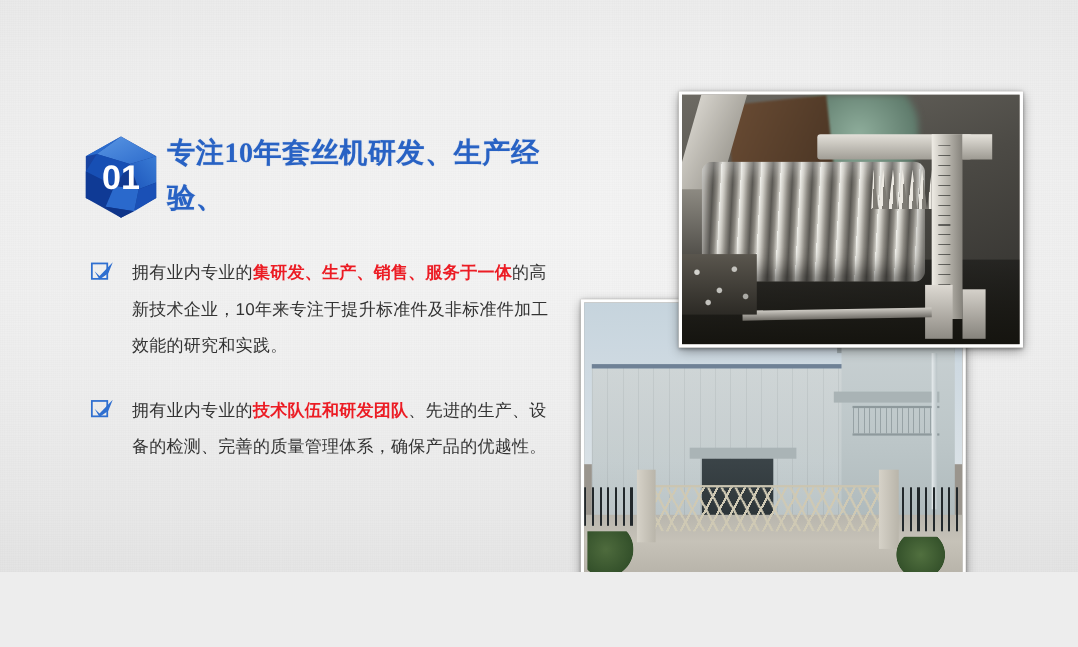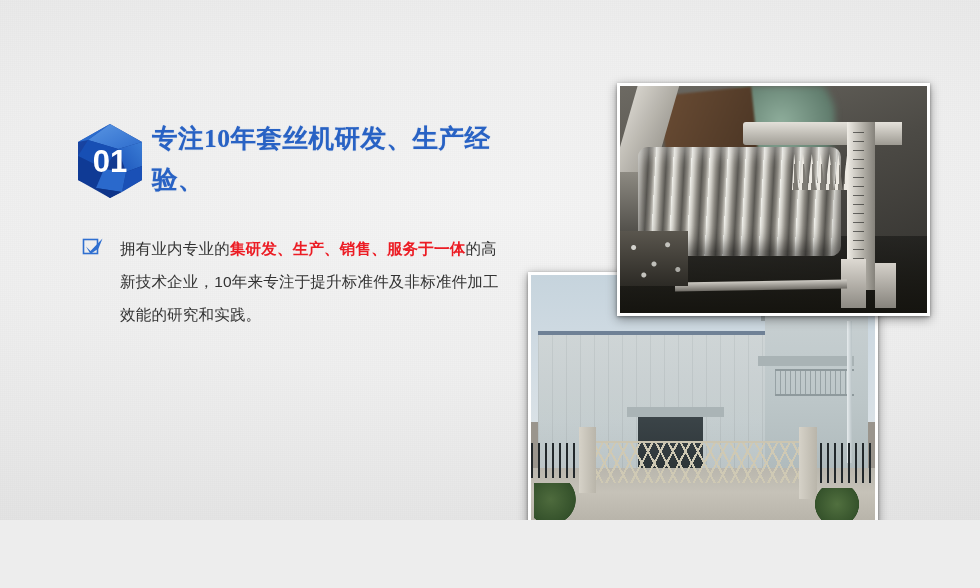--- a/index.html
+++ b/index.html
@@ -343,20 +343,29 @@
       <div class="bullet">
         <span class="check-icon">
           <svg viewBox="0 0 22 22" xmlns="http://www.w3.org/2000/svg" aria-hidden="true">
             <rect x="1.5" y="2.5" width="14" height="14" fill="none" stroke="#2f6fd0" stroke-width="1.6"></rect>
             <path d="M4 9.5 L8.5 14 L20.5 1.5 L16.5 11.5 L8.5 17 Z" fill="#2f6fd0"></path>
           </svg>
         </span>
         <p class="bullet-text"><span>拥有业内专业的</span><span class="hl">集研发、生产、销售、服务于一体</span><span>的高新技术企业，10年来专注于提升标准件及非标准件加工效能的研究和实践。</span></p>
       </div>
 
+      <div class="bullet">
+        <span class="check-icon">
+          <svg viewBox="0 0 22 22" xmlns="http://www.w3.org/2000/svg" aria-hidden="true">
+            <rect x="1.5" y="2.5" width="14" height="14" fill="none" stroke="#2f6fd0" stroke-width="1.6"></rect>
+            <path d="M4 9.5 L8.5 14 L20.5 1.5 L16.5 11.5 L8.5 17 Z" fill="#2f6fd0"></path>
+          </svg>
+        </span>
+        <p class="bullet-text"><span>拥有业内专业的</span><span class="hl">技术队伍和研发团队</span><span>、先进的生产、设备的检测、完善的质量管理体系，确保产品的优越性。</span></p>
+      </div>
 
     </div>
   </div>
 
   <div class="photo photo-factory">
     <div class="factory-scene">
       <div class="f-sky"></div>
       <div class="f-hall"></div>
       <div class="f-office-roof"></div>
       <div class="f-office"></div>

